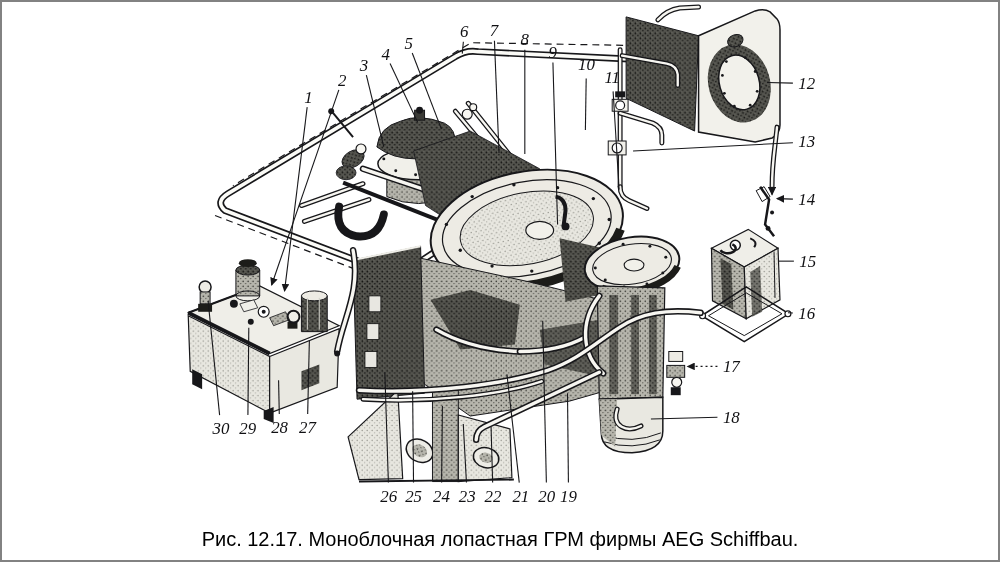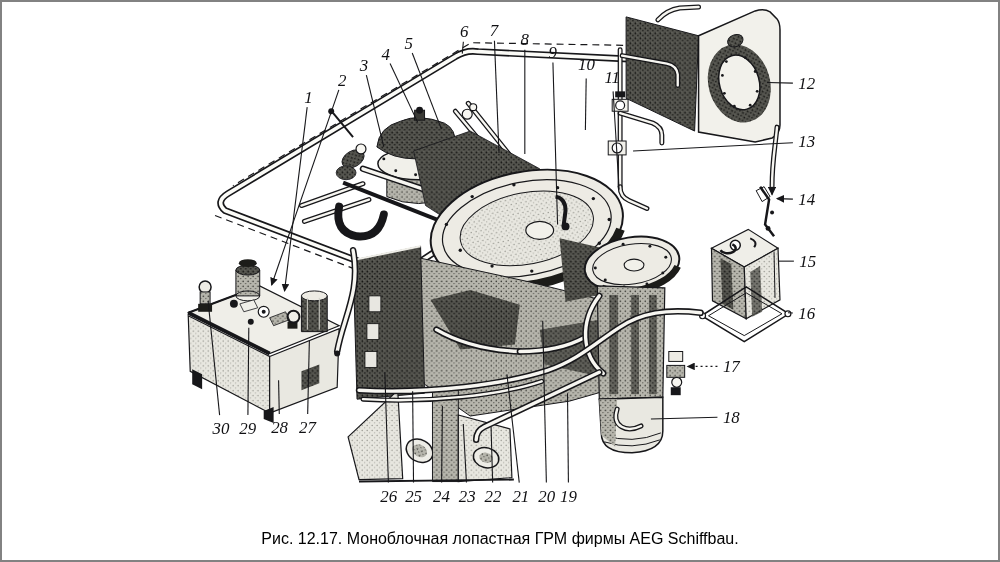--- a/index.html
+++ b/index.html
@@ -10,21 +10,21 @@
     border:2px solid #828282;
     background:#ffffff;
     overflow:hidden;
     font-family:"Liberation Sans",sans-serif;
   }
   .art{position:absolute;left:0;top:0;width:100%;height:100%;}
   .caption{
     position:absolute;left:0;top:525px;width:100%;
     text-align:center;
     font-family:"Liberation Sans",sans-serif;
-    font-size:16px;line-height:24px;color:#000;
+    font-size:20px;line-height:24px;color:#000;
     letter-spacing:0px;
   }
   .pipe-o{fill:none;stroke:#17171a;stroke-width:7;stroke-linejoin:round;stroke-linecap:round;}
   .pipe-i{fill:none;stroke:#fbfbf7;stroke-width:3.6;stroke-linejoin:round;stroke-linecap:round;}
   .po5{fill:none;stroke:#17171a;stroke-width:5;stroke-linecap:round;}
   .pi5{fill:none;stroke:#f7f6f1;stroke-width:2.4;stroke-linecap:round;}
   .po6{fill:none;stroke:#17171a;stroke-width:6.5;stroke-linecap:round;}
   .pi6{fill:none;stroke:#f7f6f1;stroke-width:3.4;stroke-linecap:round;}
   .ln{stroke:#17171a;fill:none;}
   .callout-label{

